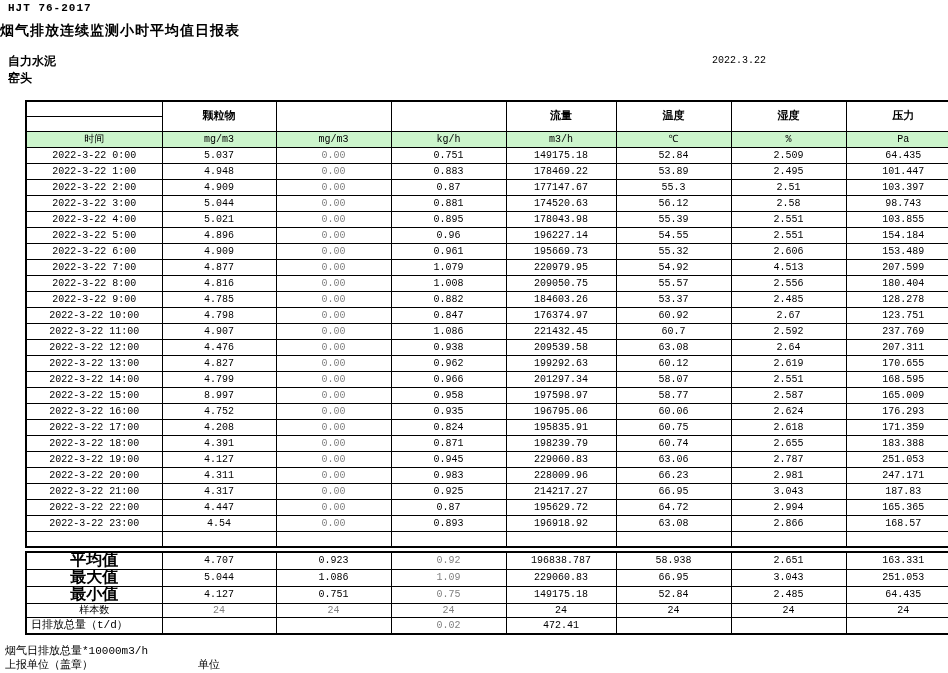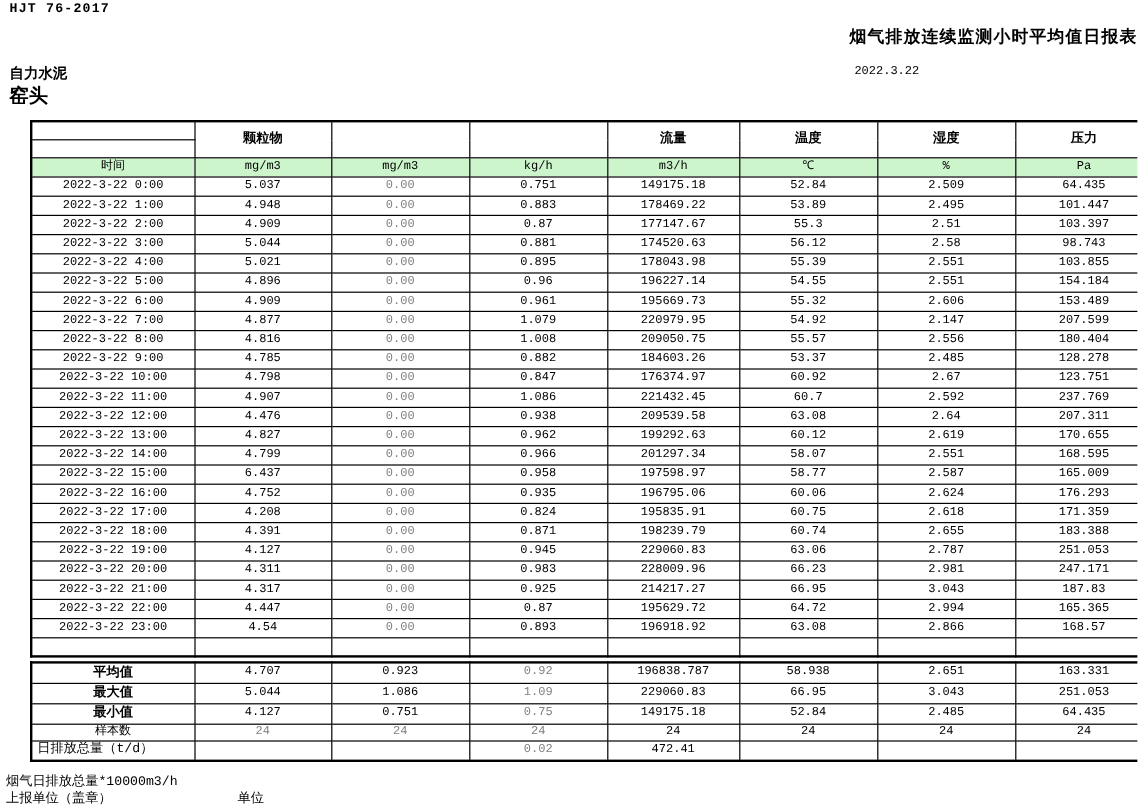--- a/index.html
+++ b/index.html
@@ -7,39 +7,39 @@
     --muted:#808080;
     --border:#000000;
   }
   html,body{margin:0;padding:0;background:#ffffff;}
   .page{
     position:relative;width:948px;height:673px;background:#fff;
     font-family:"Liberation Mono","DejaVu Sans Mono",monospace;color:#000;
     overflow:hidden;
   }
   .doc-code{position:absolute;left:8px;top:2px;font-size:11px;font-weight:bold;letter-spacing:1px;}
-  .title{position:absolute;left:0;top:22px;width:948px;text-align:right;font-size:14px;font-weight:bold;letter-spacing:1px;}
+  .title{position:absolute;left:0;top:22px;width:948px;text-align:left;font-size:14px;font-weight:bold;letter-spacing:1px;}
   .company{position:absolute;left:8px;top:53px;font-size:12px;font-weight:bold;text-align:center;}
   .date{position:absolute;left:712px;top:55px;font-size:10px;}
-  .station{position:absolute;left:8px;top:70px;font-size:16px;font-weight:bold;}
+  .station{position:absolute;left:8px;top:70px;font-size:12px;font-weight:bold;}
   .tablewrap{position:absolute;left:8px;top:100px;padding-left:17px;}
   table{border-collapse:collapse;table-layout:fixed;width:935px;}
   table.main,table.summary{border:2px solid var(--border);}
   td{
     border:1px solid var(--border);
     font-size:10px;text-align:center;vertical-align:middle;
     padding:0;height:15px;line-height:15px;overflow:hidden;white-space:nowrap;
   }
   .ghead{font-size:11px;font-weight:bold;}
   .h-split{height:14px;}
   .unit-row td{background:var(--green);font-size:10px;}
   .muted{color:var(--muted);}
   .emptycell{height:14px;}
   table.summary{margin-top:3px;}
-  .lbl-big{font-size:11px;font-weight:bold;}
+  .lbl-big{font-size:16px;font-weight:bold;}
   .lbl-big-row td{height:16px;line-height:16px;}
   .lbl-small-row td{height:13px;line-height:13px;}
   .lbl-left{text-align:left;padding-left:4px;font-size:11px;}
   .footer-note{position:absolute;left:5px;top:643px;font-size:11px;}
   .footer-line2{position:absolute;left:5px;top:657px;font-size:11px;width:500px;}
   .unit-label{position:absolute;left:177px;top:0;margin-left:16px;}
 </style>
 </head>
 <body>
 
@@ -156,21 +156,21 @@
             <td>2.606</td>
             <td>153.489</td>
           </tr>
           <tr>
             <td>2022-3-22 7:00</td>
             <td>4.877</td>
             <td class="muted">0.00</td>
             <td>1.079</td>
             <td>220979.95</td>
             <td>54.92</td>
-            <td>2.147</td>
+            <td>4.513</td>
             <td>207.599</td>
           </tr>
           <tr>
             <td>2022-3-22 8:00</td>
             <td>4.816</td>
             <td class="muted">0.00</td>
             <td>1.008</td>
             <td>209050.75</td>
             <td>55.57</td>
             <td>2.556</td>
@@ -231,21 +231,21 @@
             <td>4.799</td>
             <td class="muted">0.00</td>
             <td>0.966</td>
             <td>201297.34</td>
             <td>58.07</td>
             <td>2.551</td>
             <td>168.595</td>
           </tr>
           <tr>
             <td>2022-3-22 15:00</td>
-            <td>6.437</td>
+            <td>8.997</td>
             <td class="muted">0.00</td>
             <td>0.958</td>
             <td>197598.97</td>
             <td>58.77</td>
             <td>2.587</td>
             <td>165.009</td>
           </tr>
           <tr>
             <td>2022-3-22 16:00</td>
             <td>4.752</td>

